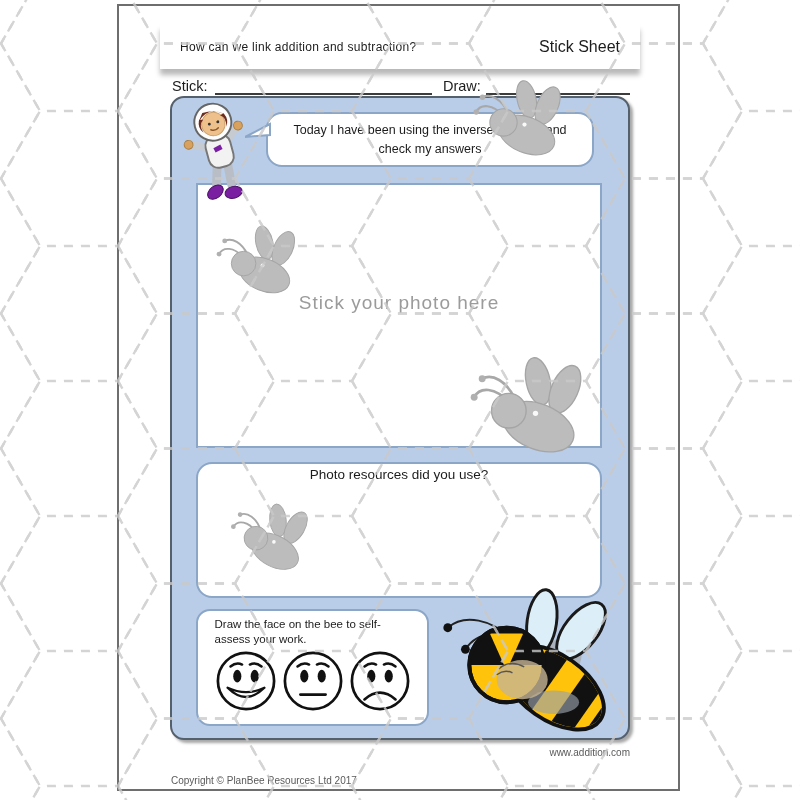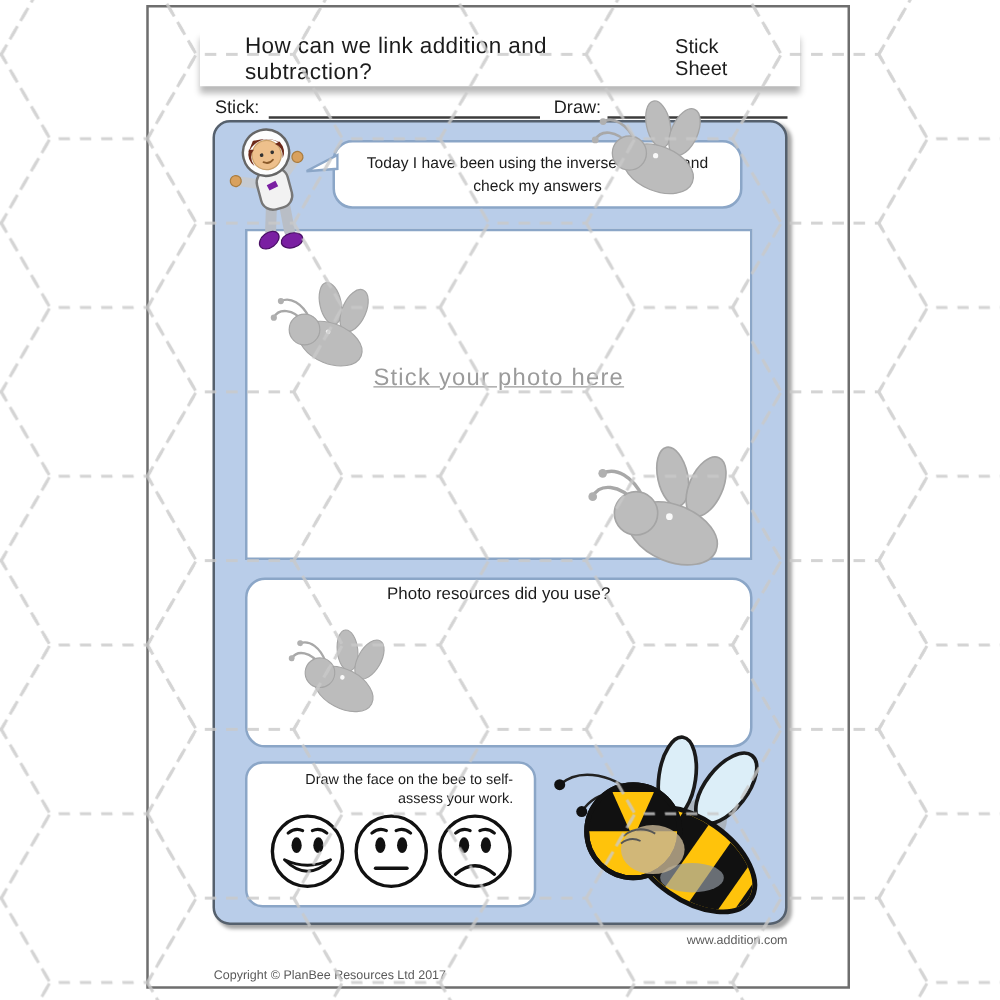--- a/index.html
+++ b/index.html
@@ -8,21 +8,21 @@
   .abs{position:absolute;}
 
   
   #page-frame{left:117px;top:4px;width:563px;height:787px;background:#ffffff;
               border:2px solid #6e6e6e;box-sizing:border-box;}
 
   
   #header-box{left:160px;top:24px;width:480px;height:45px;background:#ffffff;
               box-shadow:0 6px 5px rgba(0,0,0,.28);display:flex;align-items:center;
               justify-content:space-between;padding:0 20px;box-sizing:border-box;}
-  #header-title{font-size:18px;letter-spacing:.3px;margin-left:16px;}
+  #header-title{font-size:12px;letter-spacing:.3px;}
   #header-type{font-size:16px;}
 
   
   .field-label{font-size:14.5px;}
   .write-line{border-bottom:2px solid #3c3c3c;height:15px;}
 
   
   #panel{left:170px;top:96px;width:460px;height:644px;background:#b9cde9;
          border:2px solid #55606d;border-radius:14px;box-sizing:border-box;
          box-shadow:3px 3px 3px rgba(0,0,0,.35);}
@@ -30,31 +30,31 @@
   
   #speech-bubble{left:266px;top:112px;width:328px;height:55px;background:#fff;
                  border:2px solid #8ba6c7;border-radius:16px;box-sizing:border-box;
                  display:flex;align-items:center;justify-content:center;}
   #speech-text{font-size:12.5px;text-align:center;line-height:1.45;padding:2px 12px;}
 
   
   #photo-box{left:196px;top:183px;width:406px;height:265px;background:#fff;
              border:2px solid #8ba6c7;box-sizing:border-box;}
   #photo-placeholder{left:196px;top:292px;width:406px;text-align:center;
-                     font-size:19px;color:#9b9b9b;letter-spacing:1px;text-decoration:underline;}
+                     font-size:19px;color:#9b9b9b;letter-spacing:1px;}
 
   
   #resources-box{left:196px;top:462px;width:406px;height:136px;background:#fff;
                  border:2px solid #8ba6c7;border-radius:16px;box-sizing:border-box;}
   #resources-title{left:196px;top:467px;width:406px;text-align:center;font-size:13.5px;}
 
   
   #assess-box{left:196px;top:609px;width:233px;height:117px;background:#fff;
               border:2px solid #8ba6c7;border-radius:14px;box-sizing:border-box;}
-  #assess-text{width:196px;margin:6px auto 0;text-align:right;font-size:11.5px;line-height:1.3;}
+  #assess-text{width:196px;margin:6px auto 0;text-align:left;font-size:11.5px;line-height:1.3;}
   #faces-row{display:flex;justify-content:center;gap:5px;margin-top:3px;}
   .face{width:62px;height:62px;}
 
   
   #footer-copyright{left:171px;top:747px;font-size:10px;color:#5a5a5a;margin-top:28px;}
   #footer-site{left:430px;top:747px;width:200px;text-align:right;font-size:10px;color:#5a5a5a;}
 
   
   #hex-overlay{left:0;top:0;pointer-events:none;}
   .art{pointer-events:none;}

